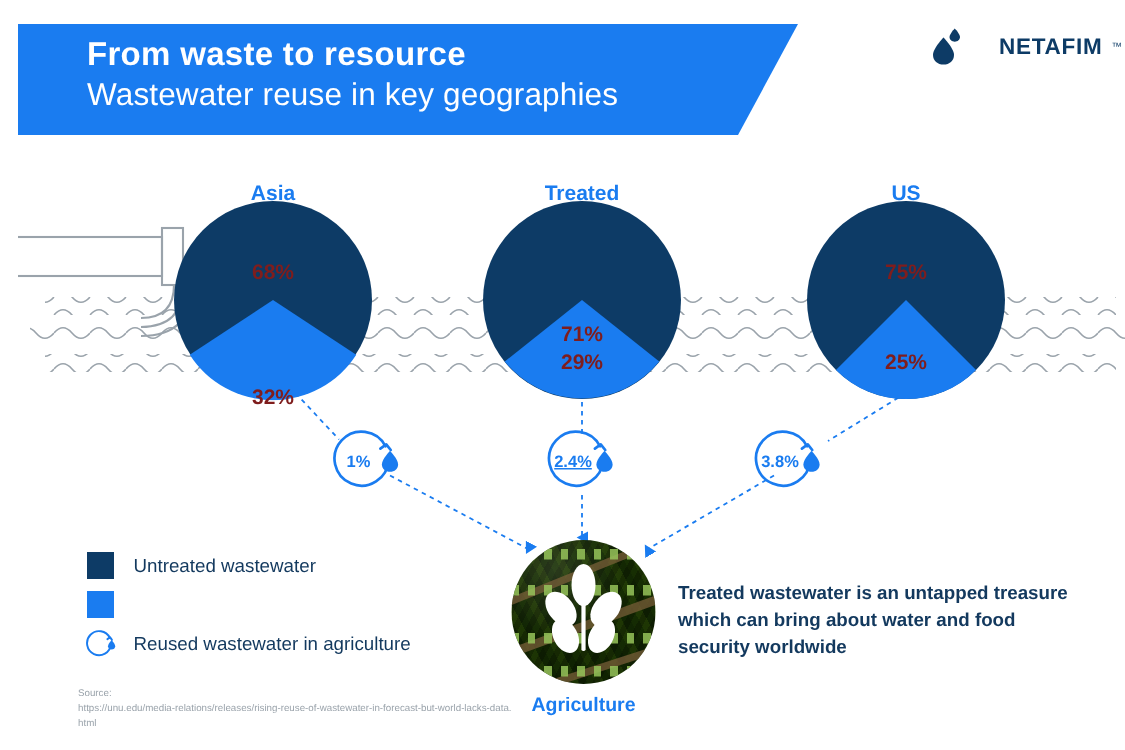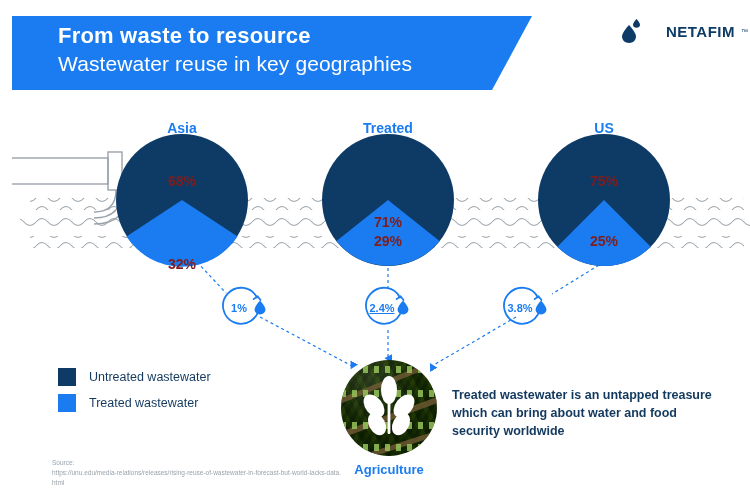--- a/index.html
+++ b/index.html
@@ -234,21 +234,30 @@
   </div>
   <div class="abs" id="agriculture-label">Agriculture</div>
 
   <div class="abs" id="legend">
     <div class="legend-row">
       <span class="swatch swatch-untreated"></span>
       <span class="legend-text">Untreated wastewater</span>
     </div>
     <div class="legend-row">
       <span class="swatch swatch-treated"></span>
-      <span class="legend-text">Treated wastewater</span>
+    </div>
+    <div class="legend-row">
+      <span class="swatch-reuse">
+        <svg width="22" height="22" viewBox="0 0 22 22" style="position:absolute;left:-1px;top:0;">
+          <path d="M16.2 5.2 A8 8 0 1 0 17 9.6" fill="none" stroke="#1a7cf0" stroke-width="1.3" stroke-linecap="round"></path>
+          <path d="M17.6 6.6 L16.4 4.8 L14.6 6.1" fill="none" stroke="#1a7cf0" stroke-width="1.3" stroke-linecap="round" stroke-linejoin="round"></path>
+          <path d="M17.4 6.6 C17.4 6.6 15 9.3 15 10.8 C15 12.1 16.1 13 17.4 13 C18.7 13 19.8 12.1 19.8 10.8 C19.8 9.3 17.4 6.6 17.4 6.6 Z" fill="#1a7cf0"></path>
+        </svg>
+      </span>
+      <span class="legend-text">Reused wastewater in agriculture</span>
     </div>
   </div>
 
   <div class="abs" id="message-block">Treated wastewater is an untapped treasure which can bring about water and food security worldwide</div>
 
   <div class="abs" id="source-block">
     <span>Source:</span>
     <span id="source-url">https://unu.edu/media-relations/releases/rising-reuse-of-wastewater-in-forecast-but-world-lacks-data.html</span>
   </div>
 

